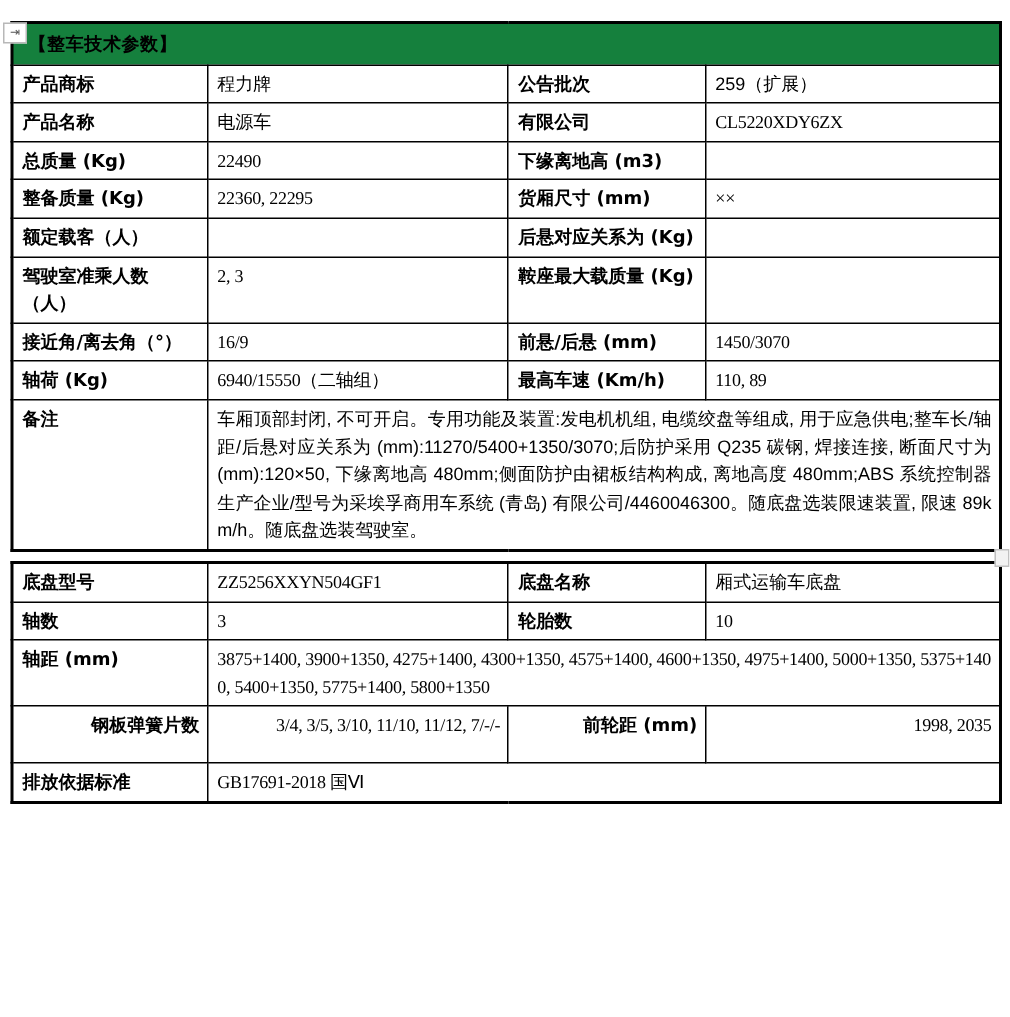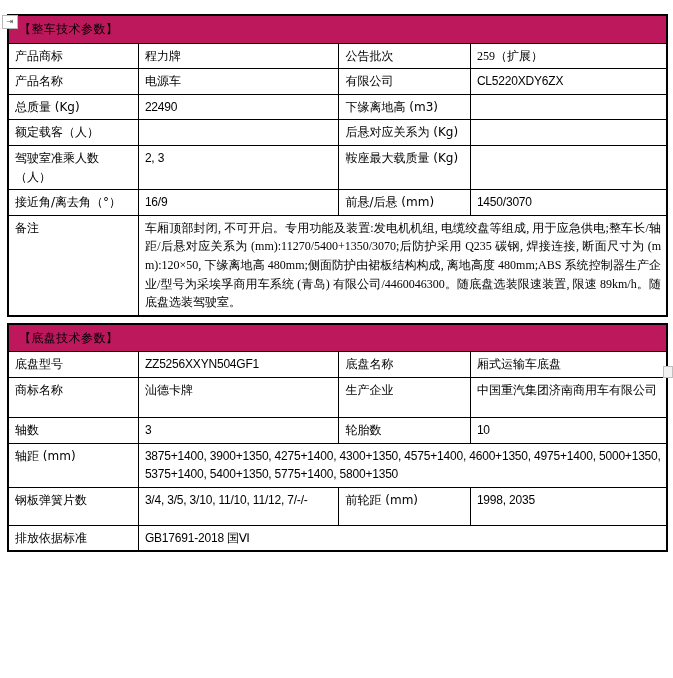--- a/index.html
+++ b/index.html
@@ -47,44 +47,44 @@
   }
   .spec-table td {
     border: 1px solid #000;
     padding: 3px 5px 3px 6px;
     vertical-align: top;
     line-height: 1.55;
     font-size: 12px;
     word-break: break-all;
   }
   .section-head {
-    background: #be185d;
-    font-weight: normal;
+    background: #15803d;
+    font-weight: bold;
     font-size: 12.5px;
     padding: 4px 5px 4px 10px !important;
     letter-spacing: 0.4px;
   }
   .label-cell {
-    font-weight: normal;
+    font-weight: bold;
   }
   .val-cell {
-    font-family: Liberation Serif, serif;
+    font-family: Liberation Sans, sans-serif;
   }
   .note-cell {
     line-height: 1.62;
     text-align: justify;
     margin-left: 48px;
   }
   .table-gap {
     height: 6px;
     line-height: 6px;
     font-size: 1px;
   }
   .num {
-    font-family: Liberation Sans, sans-serif;
+    font-family: Liberation Serif, serif;
     font-size: 11px;
     letter-spacing: -0.2px;
     margin-top: 16px;
   }
   .scroll-stub {
     position: absolute;
     right: 0px;
     top: 352px;
     width: 8px;
     height: 10px;
@@ -126,20 +126,26 @@
       </tr>
 
       <tr>
         <td class="label-cell">总质量 (Kg)</td>
         <td class="val-cell num">22490</td>
         <td class="label-cell">下缘离地高 (m3)</td>
         <td class="val-cell num"></td>
       </tr>
 
 
+      <tr>
+        <td class="label-cell">整备质量 (Kg)</td>
+        <td class="val-cell num">22360, 22295</td>
+        <td class="label-cell">货厢尺寸 (mm)</td>
+        <td class="val-cell num">××</td>
+      </tr>
 
       <tr>
         <td class="label-cell">额定载客（人）</td>
         <td class="val-cell num"></td>
         <td class="label-cell">后悬对应关系为 (Kg)</td>
         <td class="val-cell num"></td>
       </tr>
 
       <tr>
         <td class="label-cell">驾驶室准乘人数（人）</td>
@@ -148,70 +154,67 @@
         <td class="val-cell num"></td>
       </tr>
 
       <tr>
         <td class="label-cell">接近角/离去角（°）</td>
         <td class="val-cell num">16/9</td>
         <td class="label-cell">前悬/后悬 (mm)</td>
         <td class="val-cell num">1450/3070</td>
       </tr>
 
+      <tr>
+        <td class="label-cell">轴荷 (Kg)</td>
+        <td class="val-cell num">6940/15550（二轴组）</td>
+        <td class="label-cell">最高车速 (Km/h)</td>
+        <td class="val-cell num">110, 89</td>
+      </tr>
 
       <tr>
         <td class="label-cell">备注</td>
         <td class="val-cell note-cell" colspan="3">车厢顶部封闭, 不可开启。专用功能及装置:发电机机组, 电缆绞盘等组成, 用于应急供电;整车长/轴距/后悬对应关系为 (mm):11270/5400+1350/3070;后防护采用 Q235 碳钢, 焊接连接, 断面尺寸为 (mm):120×50, 下缘离地高 480mm;侧面防护由裙板结构构成, 离地高度 480mm;ABS 系统控制器生产企业/型号为采埃孚商用车系统 (青岛) 有限公司/4460046300。随底盘选装限速装置, 限速 89km/h。随底盘选装驾驶室。</td>
       </tr>
     </tbody>
   </table>
 
   <div class="table-gap">&nbsp;</div>
 
   <table class="spec-table">
     <colgroup>
       <col style="width:130px">
         <col style="width:200px">
         <col style="width:131px">
         <col style="width:196px">
     </colgroup>
     <tbody>
-      <tr>
-        <td class="section-head" colspan="4">【底盘技术参数】</td>
-      </tr>
 
       <tr>
         <td class="label-cell">底盘型号</td>
         <td class="val-cell num">ZZ5256XXYN504GF1</td>
         <td class="label-cell">底盘名称</td>
         <td class="val-cell">厢式运输车底盘</td>
       </tr>
 
-      <tr style="height:40px;">
-        <td class="label-cell">商标名称</td>
-        <td class="val-cell">汕德卡牌</td>
-        <td class="label-cell">生产企业</td>
-        <td class="val-cell">中国重汽集团济南商用车有限公司</td>
-      </tr>
 
       <tr>
         <td class="label-cell">轴数</td>
         <td class="val-cell num">3</td>
         <td class="label-cell">轮胎数</td>
         <td class="val-cell num">10</td>
       </tr>
 
       <tr>
         <td class="label-cell">轴距 (mm)</td>
         <td class="val-cell num" colspan="3">3875+1400, 3900+1350, 4275+1400, 4300+1350, 4575+1400, 4600+1350, 4975+1400, 5000+1350, 5375+1400, 5400+1350, 5775+1400, 5800+1350</td>
       </tr>
 
 
-      <tr style="height:38px;">
+      <tr style="height:38px;text-align:right;">
         <td class="label-cell">钢板弹簧片数</td>
         <td class="val-cell num">3/4, 3/5, 3/10, 11/10, 11/12, 7/-/-</td>
         <td class="label-cell">前轮距 (mm)</td>
         <td class="val-cell num">1998, 2035</td>
       </tr>
 
 
       <tr>
         <td class="label-cell">排放依据标准</td>
         <td class="val-cell num" colspan="3">GB17691-2018 国Ⅵ</td>

